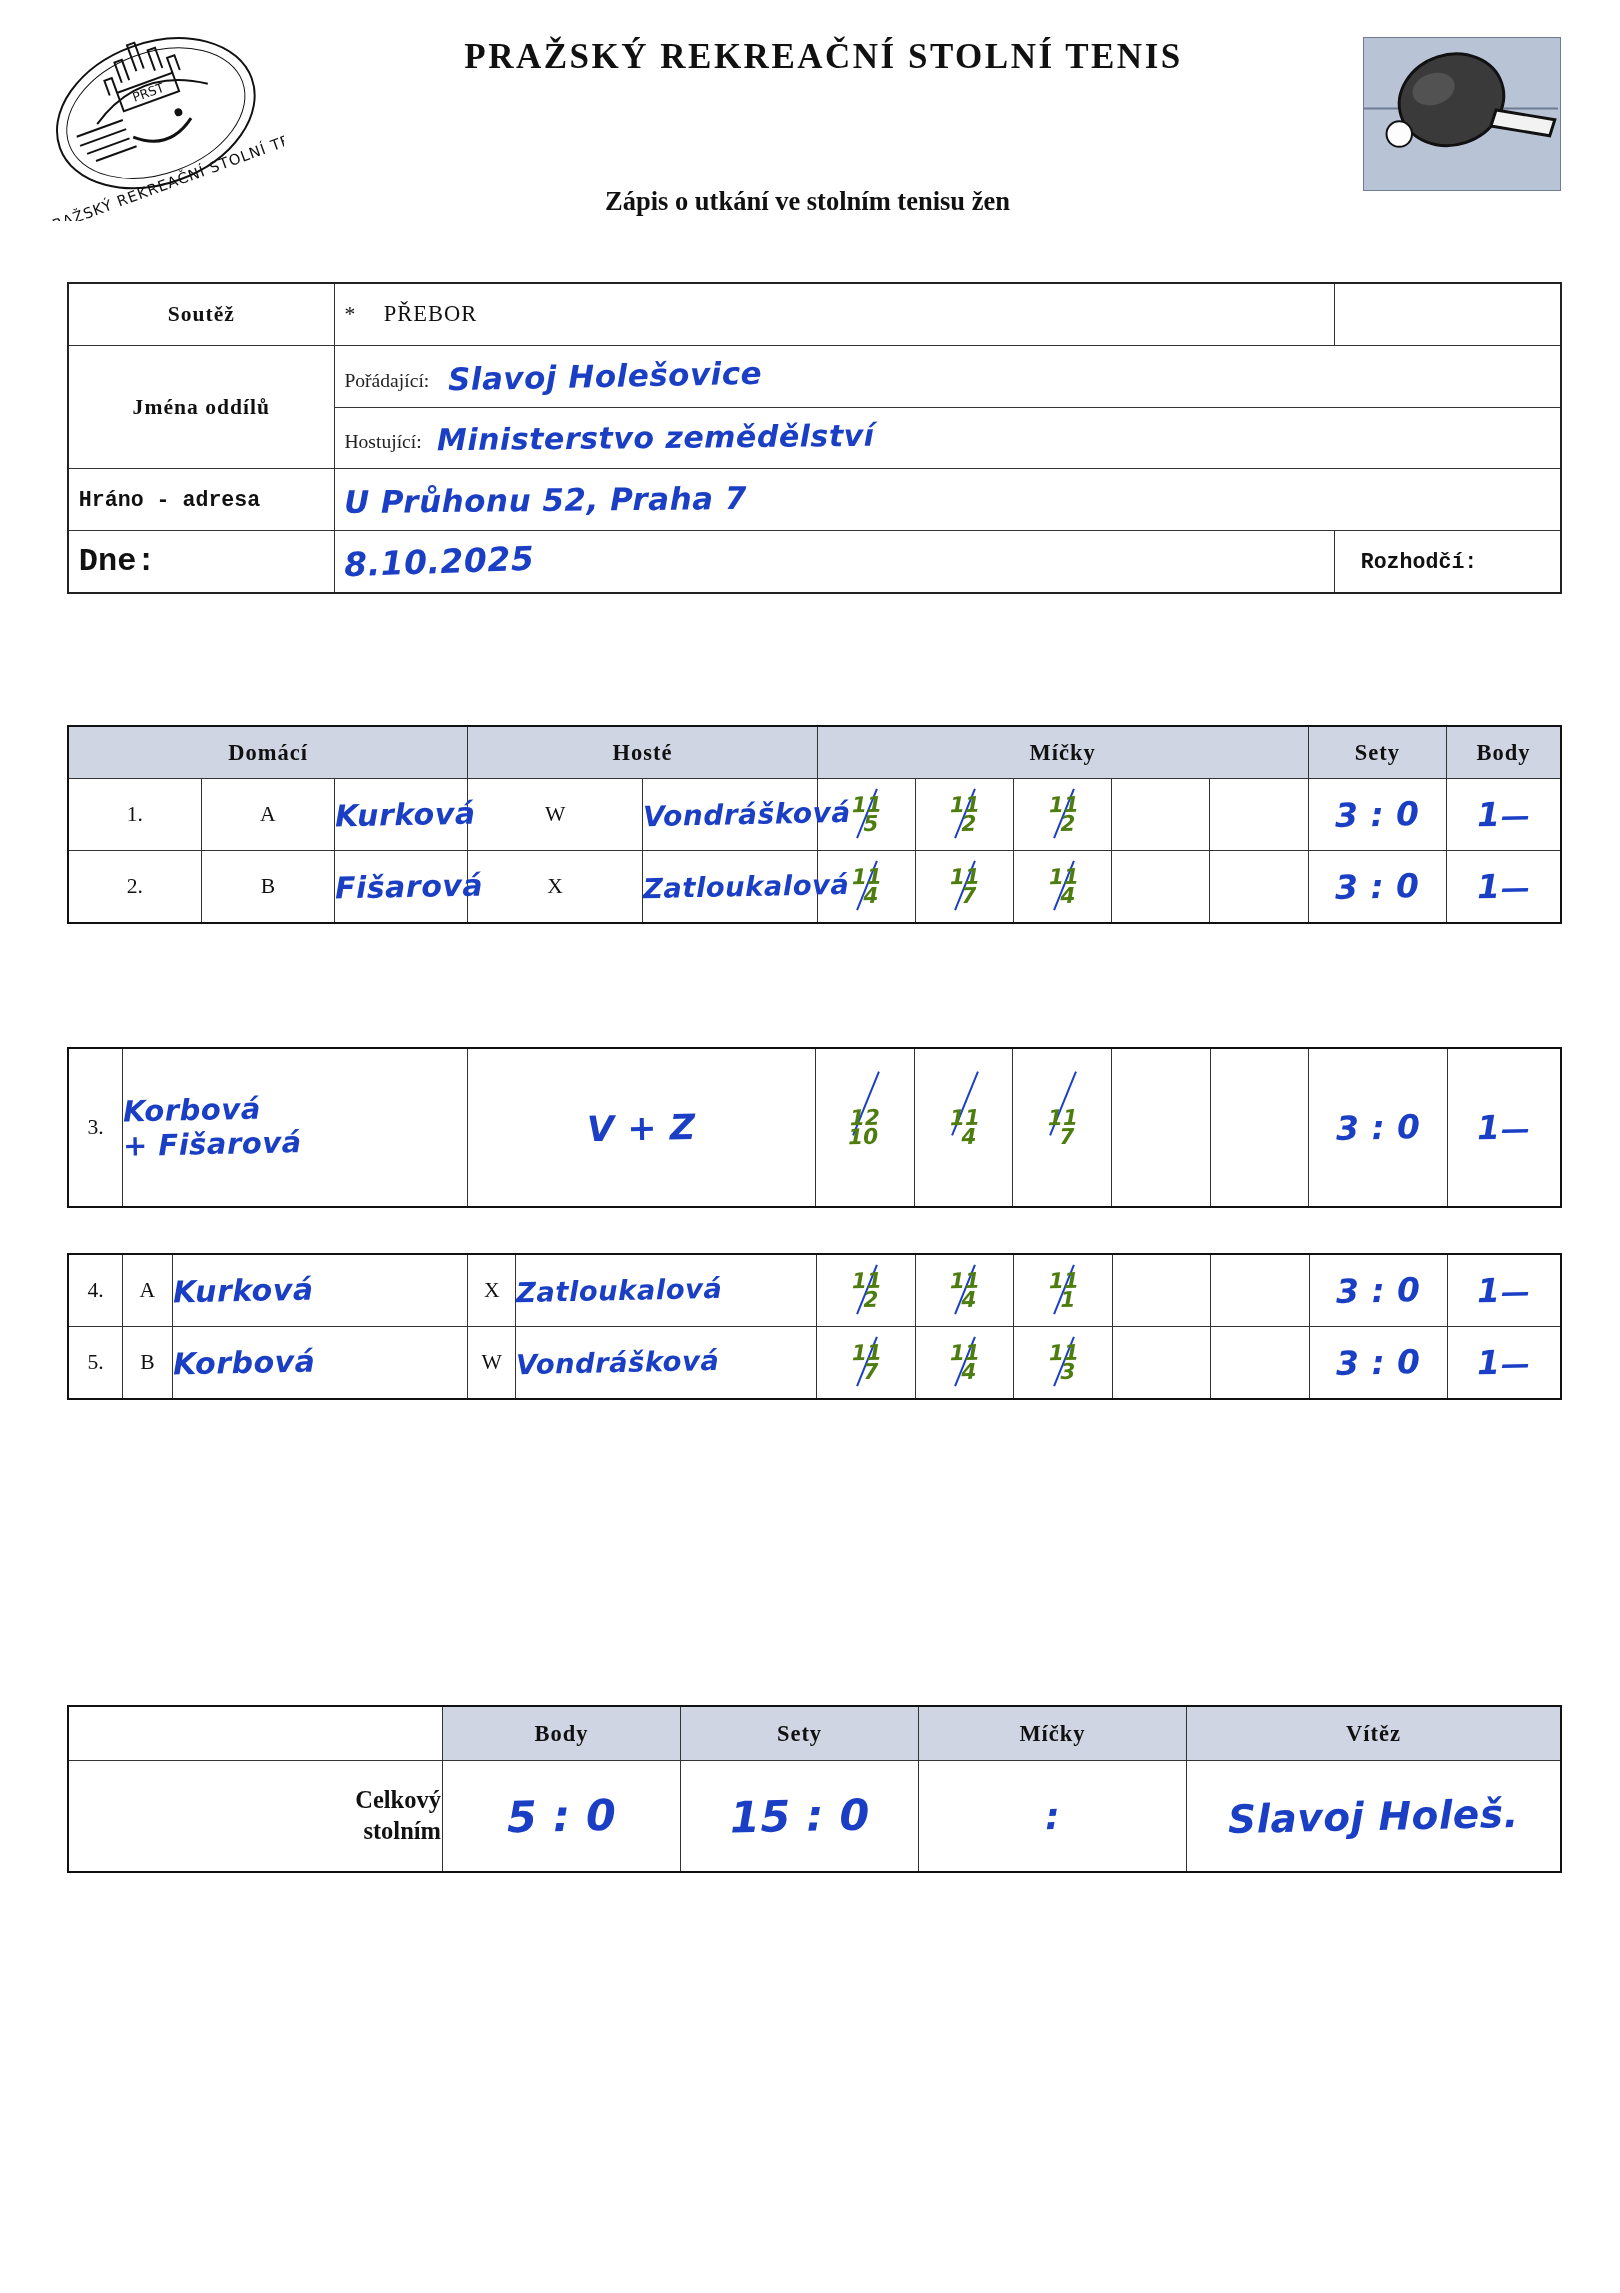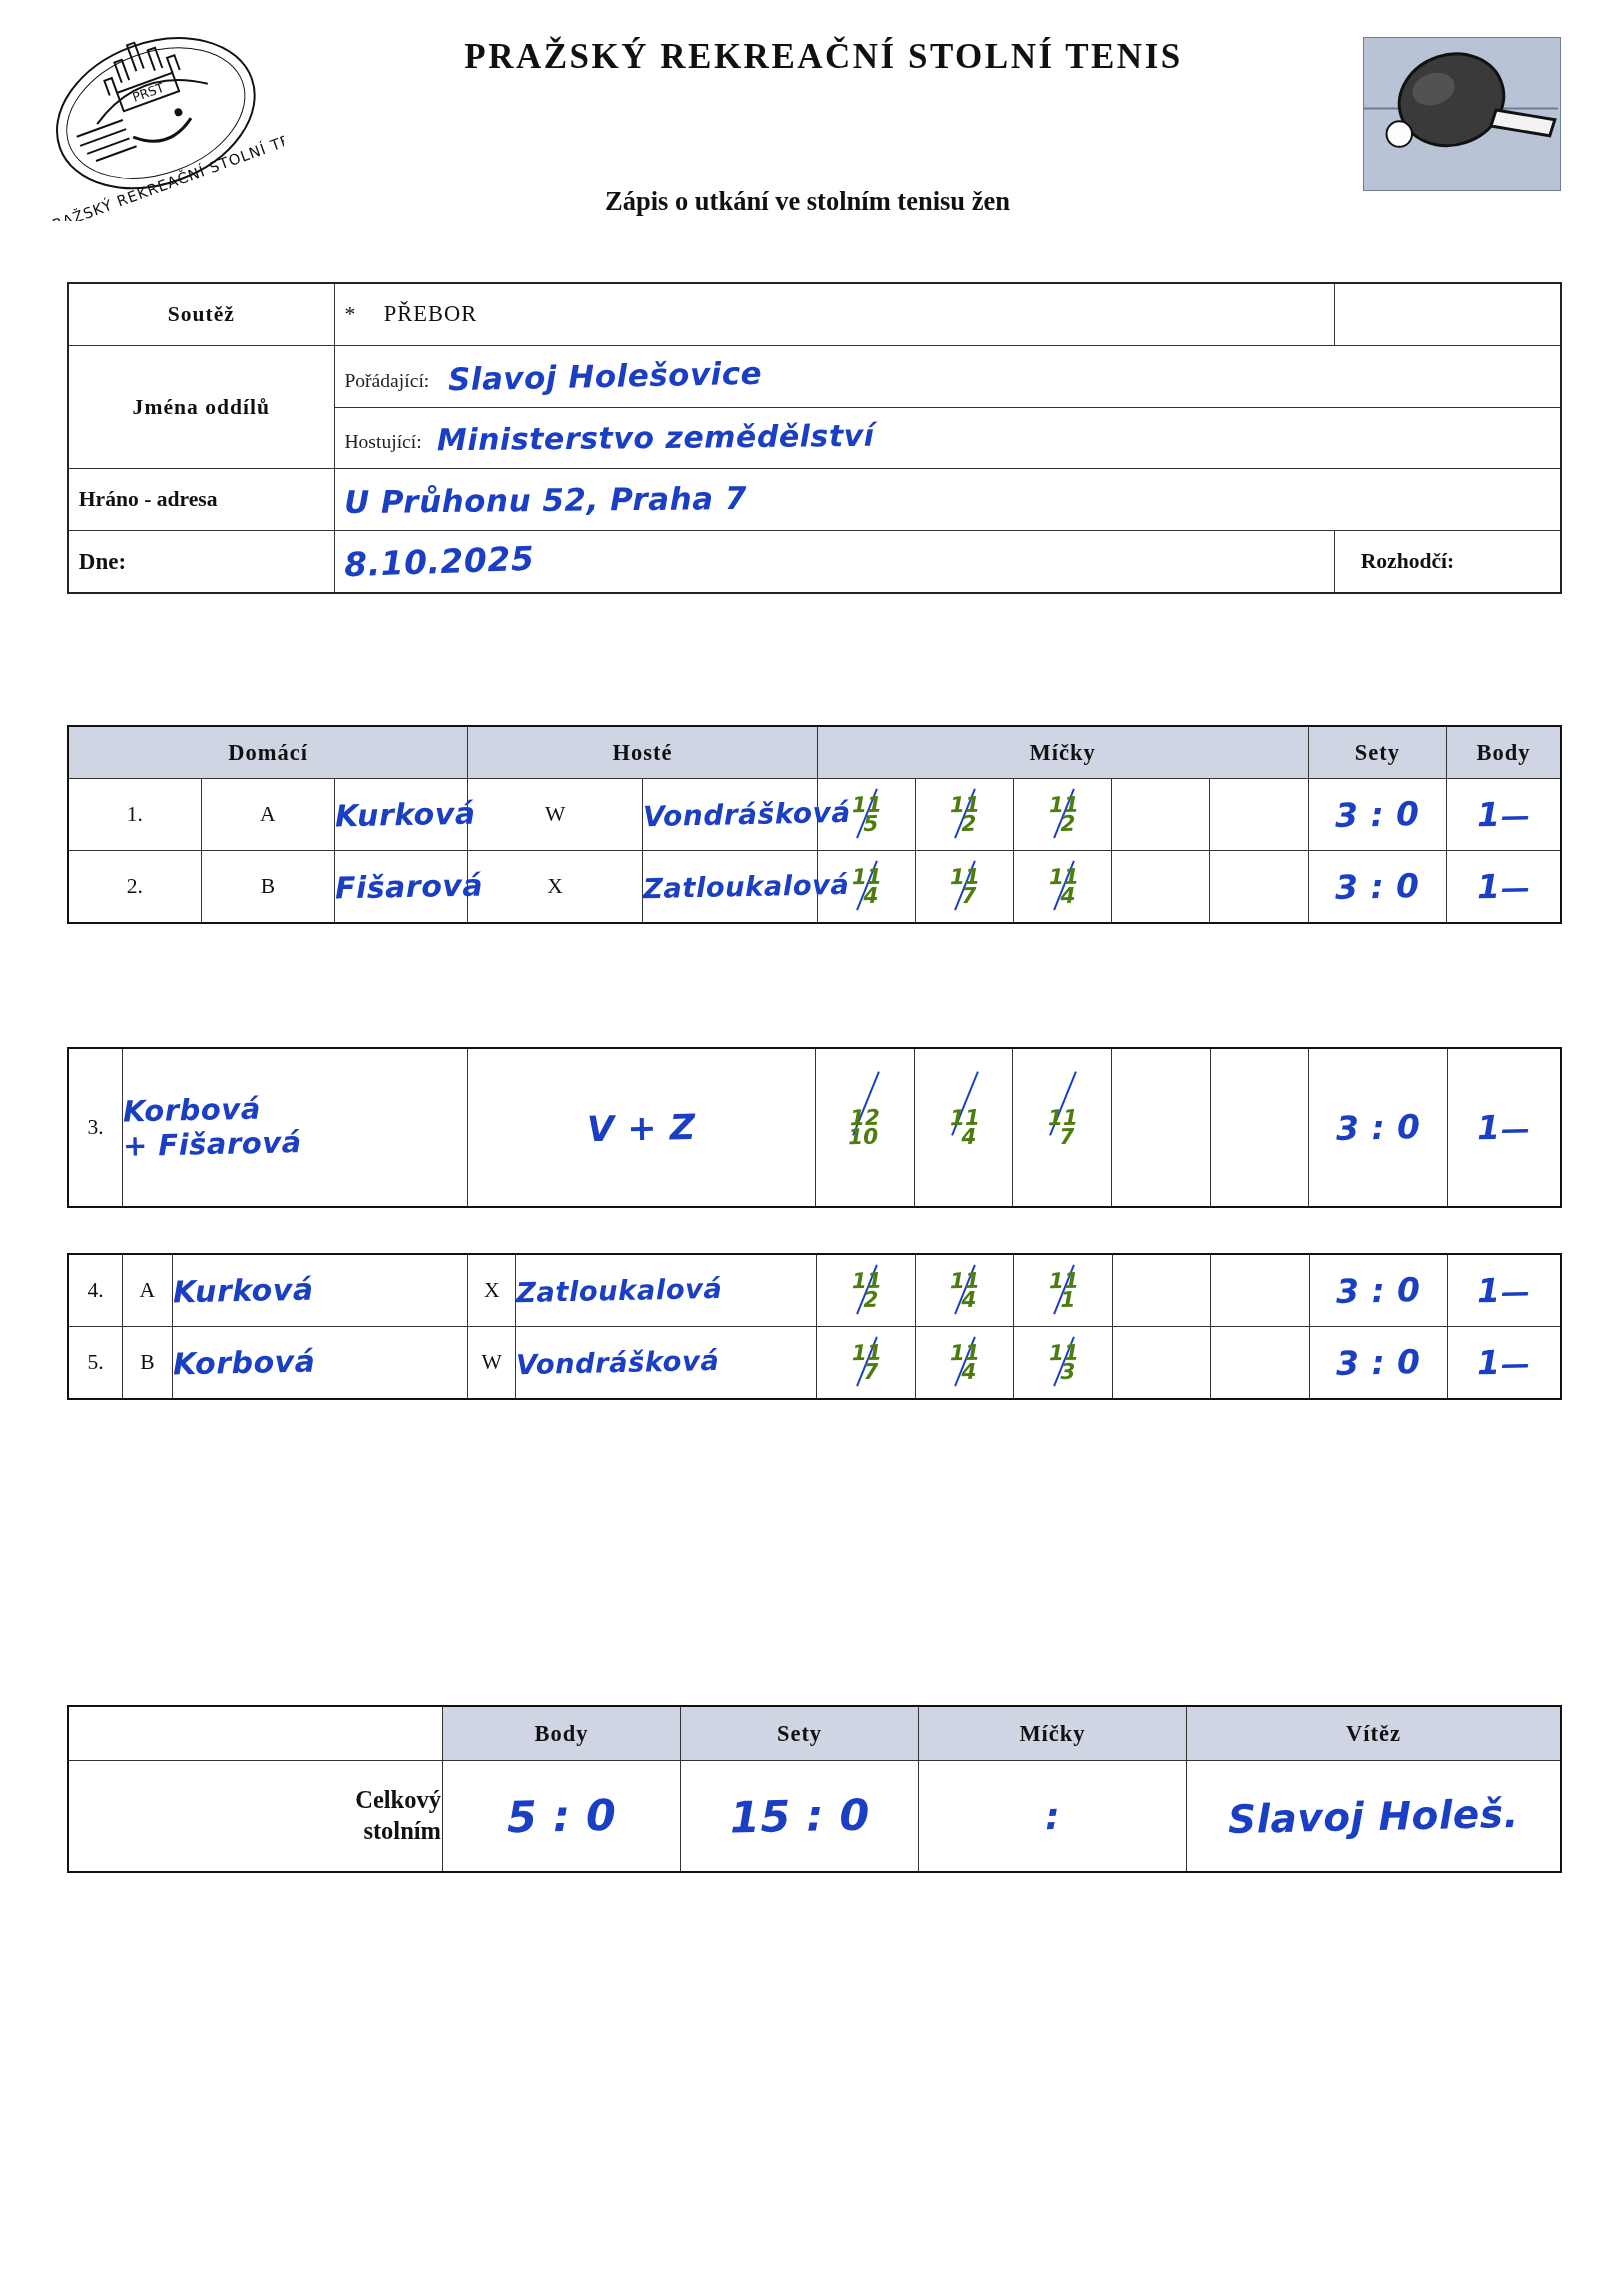--- a/index.html
+++ b/index.html
@@ -99,20 +99,21 @@
   .lbl {
     text-align: center;
     font-weight: bold;
     font-size: 21.6px;
     letter-spacing: 1px;
   }
   .lbl-left {
     font-weight: bold;
     font-size: 21.6px;
     padding-left: 15.7px;
+    font-family: Liberation Mono, monospace;
   }
   .small-lbl {
     font-size: 19.6px;
     color: #222;
   }
   .star { font-size: 21.6px; padding-right: 23.5px; }
 
   .section-label {
     position: absolute;
     left: 0;
@@ -303,21 +304,21 @@
         <span class="hw s2" style="font-size:30px;margin-left:9.8px">Ministerstvo zemědělství</span>
       </td>
     </tr>
     <tr>
       <td class="lbl-left">Hráno - adresa</td>
       <td colspan="2">
         <span class="hw s2" style="font-size:31px">U Průhonu 52, Praha 7</span>
       </td>
     </tr>
     <tr>
-      <td class="lbl-left" style="font-size:23px">Dne:</td>
+      <td class="lbl-left" style="font-size:32px">Dne:</td>
       <td>
         <span class="hw s3" style="font-size:33px">8.10.2025</span>
       </td>
       <td>
         <span class="lbl-left">Rozhodčí:</span>
         <span class="hw"></span>
       </td>
     </tr>
   </tbody>
     </table>

